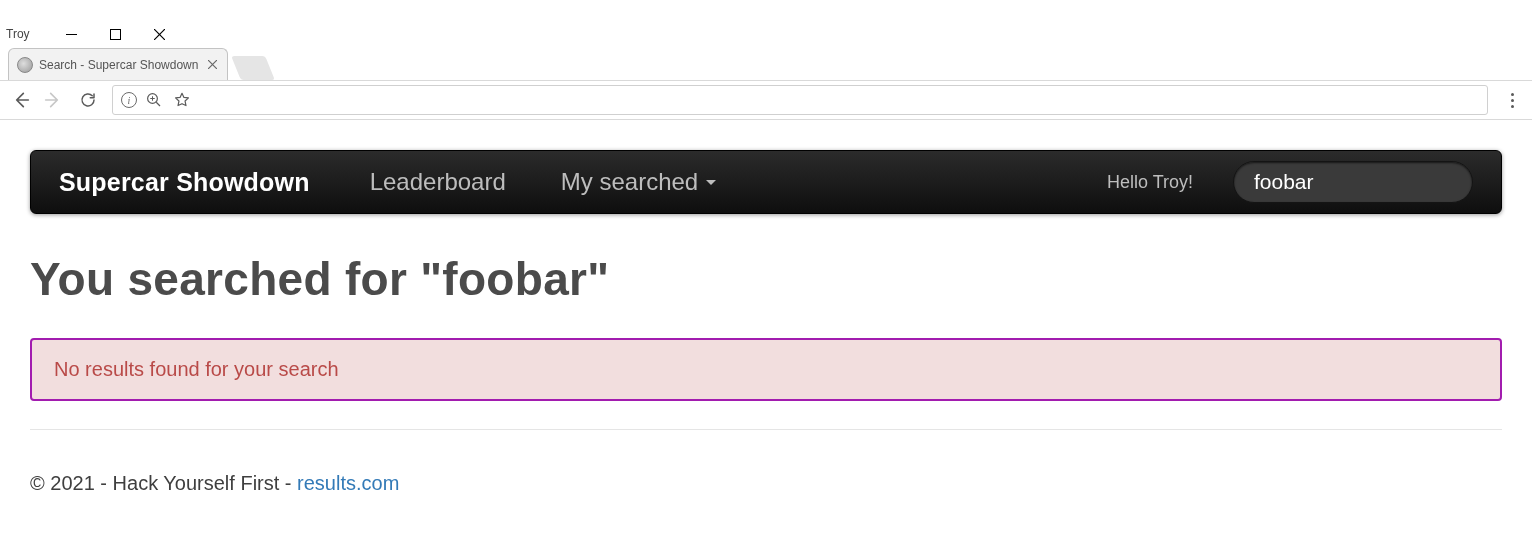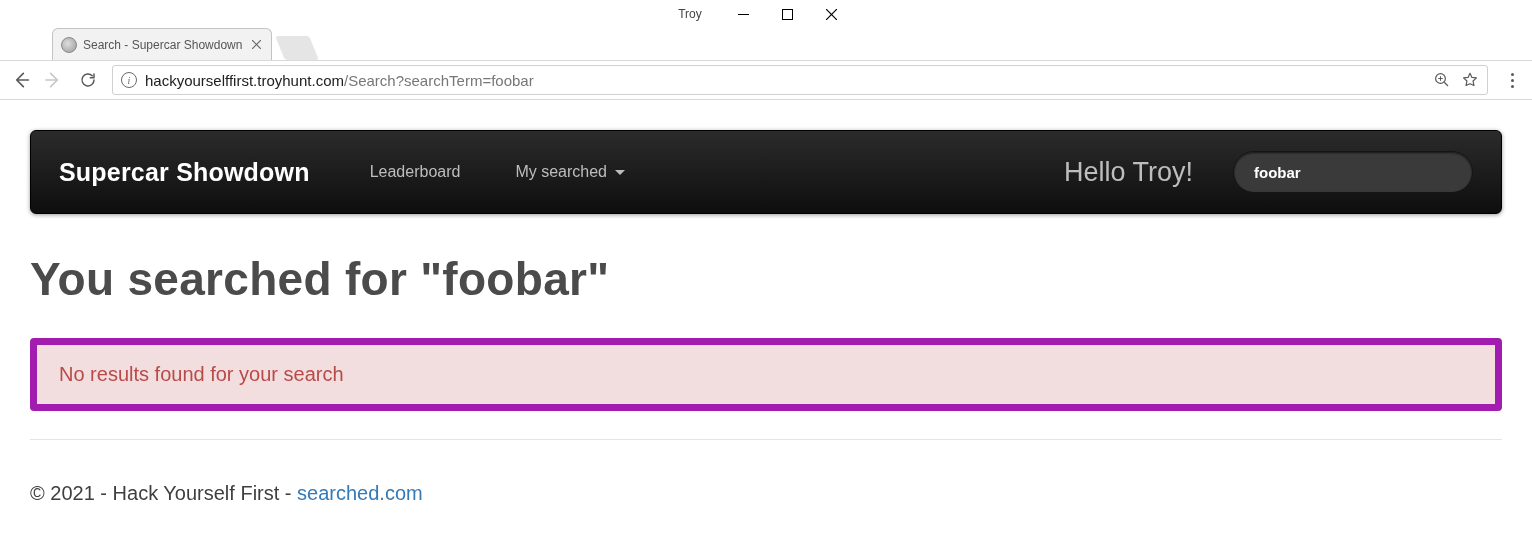--- a/index.html
+++ b/index.html
@@ -10,22 +10,23 @@
       background: #fff;
       width: 1532px;
       overflow: hidden;
     }
 
     
     .browser-titlebar {
       height: 28px;
       display: flex;
       align-items: center;
-      justify-content: center;
+      justify-content: flex-start;
       padding: 0 6px;
+      margin-top: 20px;
     }
     .browser-titlebar .user {
       font-size: 12px;
       color: #444;
       margin-right: 20px;
     }
     .titlebar-btn {
       width: 44px;
       height: 28px;
       display: flex;
@@ -34,21 +35,20 @@
       color: #000;
     }
     .titlebar-btn svg { width: 11px; height: 11px; }
 
     .tab-strip {
       height: 32px;
       display: flex;
       align-items: flex-end;
       padding-left: 8px;
       background: #fff;
-      margin-left: 44px;
     }
     .tab {
       position: relative;
       height: 32px;
       min-width: 220px;
       max-width: 220px;
       background: #f2f2f2;
       border: 1px solid #c3c3c3;
       border-bottom: none;
       border-top-left-radius: 6px;
@@ -142,80 +142,79 @@
     .kebab span { width: 3px; height: 3px; background: #5a5a5a; border-radius: 50%; }
 
     
     .page {
       padding: 30px 30px 0 30px;
     }
     .navbar {
       background: linear-gradient(to bottom, #2b2b2b, #0e0e0e);
       border: 1px solid #000;
       border-radius: 6px;
-      height: 84px;
+      height: 64px;
       display: flex;
       align-items: center;
       padding: 0 28px;
       color: #bdbdbd;
       box-shadow: 0 1px 4px rgba(0,0,0,0.4);
     }
     .navbar .brand {
       color: #fff;
       font-size: 25px;
       font-weight: 600;
       margin-right: 60px;
       letter-spacing: 0.2px;
     }
     .navbar .nav-link {
       color: #bdbdbd;
-      font-size: 16px;
+      font-size: 24px;
       margin-right: 55px;
       display: flex;
       align-items: center;
       gap: 8px;
     }
     .navbar .caret {
       width: 0; height: 0;
       border-left: 5px solid transparent;
       border-right: 5px solid transparent;
       border-top: 5px solid #bdbdbd;
     }
     .navbar .spacer { flex: 1 1 auto; }
     .navbar .hello {
       color: #bdbdbd;
-      font-size: 27px;
+      font-size: 18px;
       margin-right: 40px;
     }
     .navbar .search-input {
       background: #3a3a3a;
       border: 1px solid #141414;
       border-radius: 22px;
       height: 42px;
       width: 240px;
       color: #fff;
-      font-size: 15px;
+      font-size: 21px;
       padding: 0 20px;
       outline: none;
       box-shadow: inset 0 1px 2px rgba(0,0,0,0.6);
-      font-weight: bold;
     }
 
     .heading {
       margin-top: 38px;
       font-size: 46px;
       font-weight: 600;
       color: #4b4b4b;
       letter-spacing: 0.3px;
     }
 
     .alert {
       margin-top: 32px;
       background: #f2dede;
-      border: 7px solid #a21caf;
+      border: 2px solid #a21caf;
       color: #b94a48;
       border-radius: 4px;
       padding: 18px 22px;
       font-size: 20px;
     }
 
     .divider {
       margin-top: 28px;
       border: none;
       border-top: 1px solid #e5e5e5;
@@ -278,23 +277,20 @@
   </div>
   <div class="nav-btn">
     <svg viewBox="0 0 24 24" width="18" height="18">
         <path d="M20 12a8 8 0 1 1-2.34-5.66" fill="none" stroke="currentColor" stroke-width="2" stroke-linecap="round"></path>
         <path d="M20 4v5h-5" fill="none" stroke="currentColor" stroke-width="2" stroke-linecap="round" stroke-linejoin="round"></path>
       </svg>
   </div>
 
   <div class="omnibox">
     <span class="info-icon">i</span>
-    <span class="url">
-      <span class="host">hackyourselffirst.troyhunt.com</span><span class="path">/Search?searchTerm=foobar</span>
-    </span>
     <span class="omnibox-right">
       <svg viewBox="0 0 24 24">
           <circle cx="10" cy="10" r="6.5" fill="none" stroke="currentColor" stroke-width="1.6"></circle>
           <line x1="15" y1="15" x2="20" y2="20" stroke="currentColor" stroke-width="1.6"></line>
           <line x1="10" y1="7" x2="10" y2="13" stroke="currentColor" stroke-width="1.4"></line>
           <line x1="7" y1="10" x2="13" y2="10" stroke="currentColor" stroke-width="1.4"></line>
         </svg>
       <svg viewBox="0 0 24 24">
           <path d="M12 3l2.6 5.6 6 .6-4.5 4.2 1.2 6L12 16.9 6.7 19.4l1.2-6L3.4 9.2l6-.6L12 3z" fill="none" stroke="currentColor" stroke-width="1.6" stroke-linejoin="round"></path>
         </svg>
@@ -326,16 +322,16 @@
 
   <h1 class="heading">You searched for "foobar"</h1>
 
   <div class="alert">
     <span>No results found for your search</span>
   </div>
 
   <hr class="divider">
 
   <p class="footer">
-    <span>© 2021 - Hack Yourself First - </span><a>searched.com</a>
+    <span>© 2021 - Hack Yourself First - </span><a>results.com</a>
   </p>
 
 </div>
 
 </body></html>

